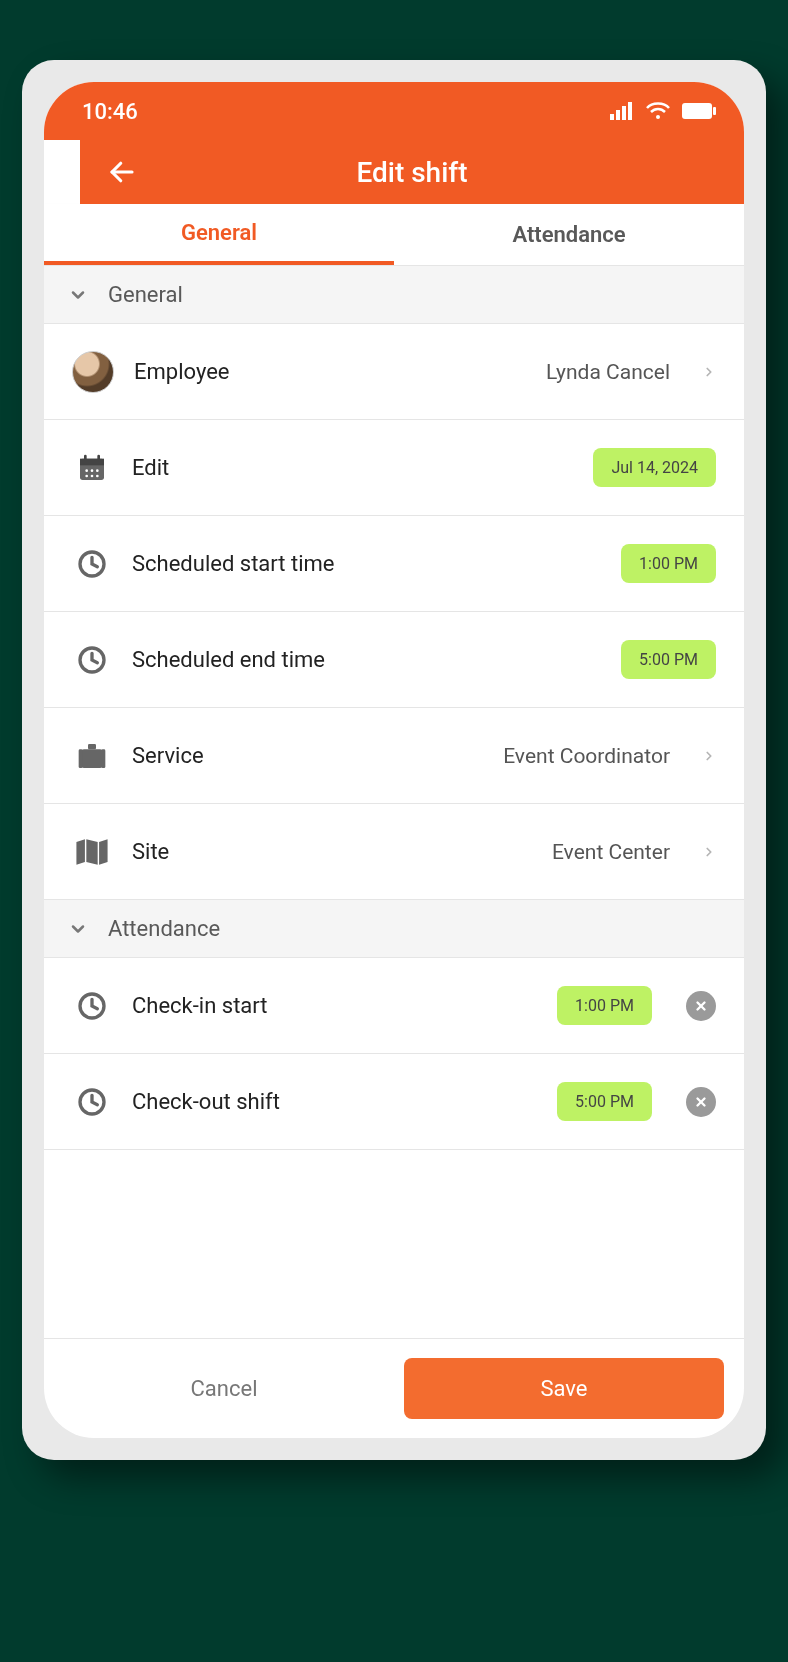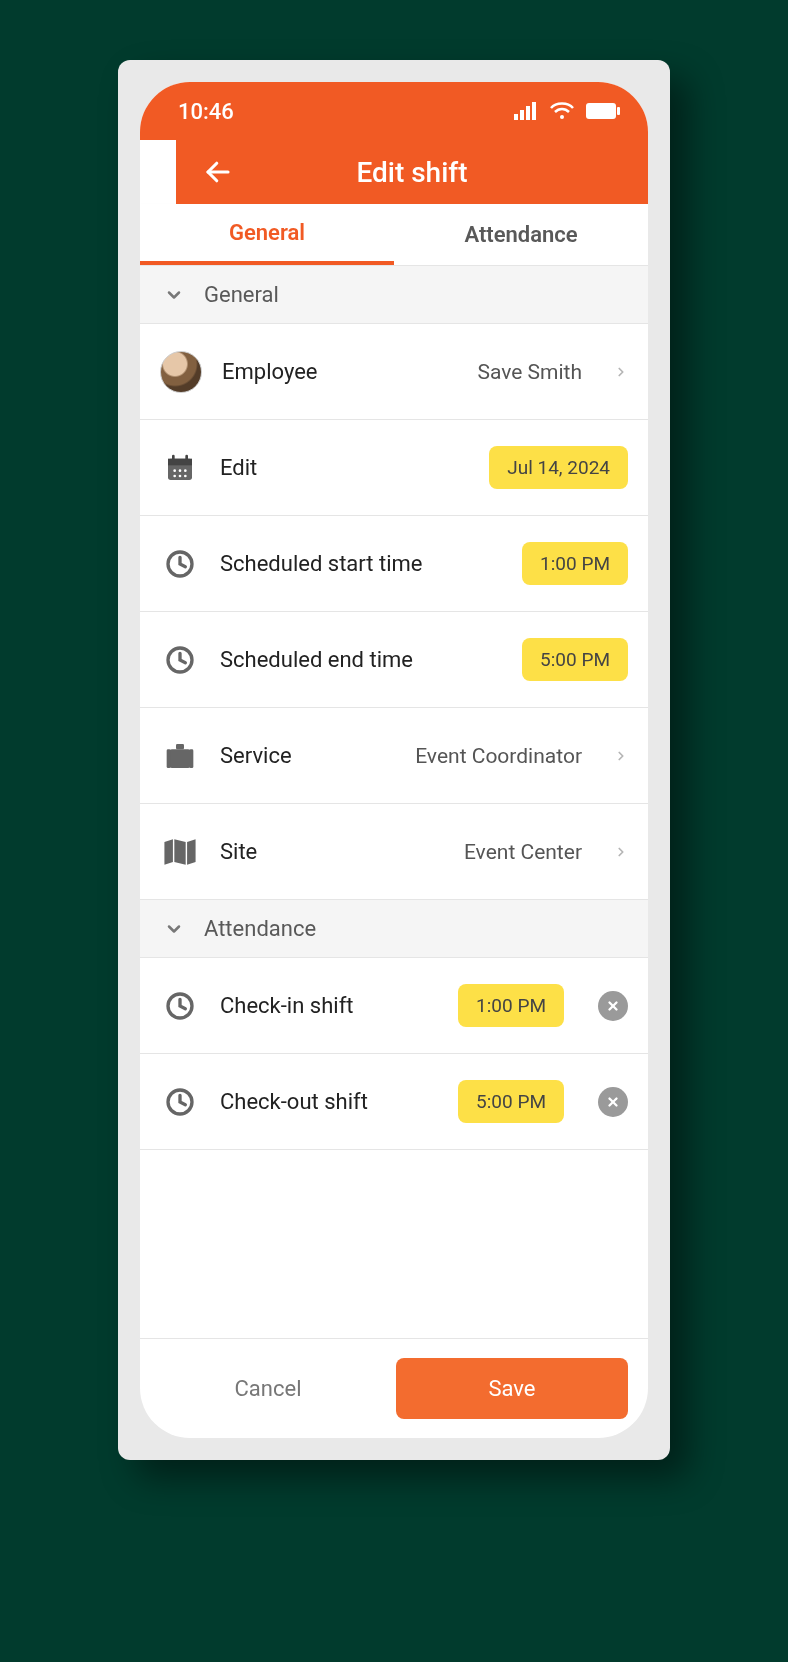--- a/index.html
+++ b/index.html
@@ -16,24 +16,24 @@
     margin:0;
     background:#013b2d;
     width:788px;
     height:1662px;
     display:flex;
     align-items:flex-start;
     justify-content:center;
     padding-top:60px;
   }
   .phone{
-    width:552px;
+    width:744px;
     height:1400px;
     background:#e9e9e9;
-    border-radius:12px;
+    border-radius:32px;
     padding:22px;
     box-shadow: 18px 18px 35px rgba(0,0,0,.45);
     position:relative;
   }
   .screen{
     width:100%;
     height:100%;
     background:#fff;
     border-radius:50px;
     overflow:hidden;
@@ -79,49 +79,49 @@
   .tab.active{color:var(--orange);border-bottom:4px solid var(--orange);}
   .content{flex:1;overflow:auto;}
   .section-header{
     background:#f5f5f5;
     border-bottom:1px solid var(--border);
     height:58px;display:flex;align-items:center;padding:0 24px;gap:20px;
     color:var(--grey-text);font-size:22px;
   }
   .row{
     height:var(--row-h);display:flex;align-items:center;
-    padding:0 20px;border-bottom:1px solid var(--border);gap:20px;justify-content:space-between;
+    padding:0 28px;border-bottom:1px solid var(--border);gap:20px;justify-content:space-between;
   }
   .row-icon{width:40px;height:40px;color:#666;display:flex;align-items:center;justify-content:center;}
   .avatar{
     width:42px;height:42px;border-radius:50%;
     background:radial-gradient(circle at 35% 30%, #e6c7a8 0 30%, #826040 35% 55%, #533c28 60% 100%);
     border:1px solid #ccc;
   }
   .row-label{font-size:22px;color:#222;}
   .row-value{margin-left:auto;font-size:21px;color:#555;}
   .pill{
-    background:#fde047;border-radius:8px;padding:10px 18px;font-size:19px;color:#444;
+    background:#bef264;border-radius:8px;padding:10px 18px;font-size:16px;color:#444;
   }
   .clear-btn{
     width:30px;height:30px;border-radius:50%;background:#9a9a9a;color:#fff;
     display:flex;align-items:center;justify-content:center;margin-left:14px;cursor:pointer;
     font-size:18px;line-height:1;
   }
   .chevron{margin-left:12px;color:#b5b5b5;}
   .footer{
     height:100px;display:flex;align-items:center;justify-content:flex-start;
     border-top:1px solid var(--border);padding:0 20px;gap:20px;margin-top:12px;
   }
   .btn-cancel{
     flex:1;text-align:center;font-size:22px;color:#777;cursor:pointer;
   }
   .btn-save{
     flex:1;text-align:center;font-size:22px;color:#fff;background:var(--orange2);
-    border-radius:8px;padding:18px 8px;cursor:pointer;
+    border-radius:8px;padding:18px 0;cursor:pointer;
   }
   svg{display:block;}
 </style>
 </head>
 <body>
 
 <div class="phone">
   <div class="screen">
 
     <div class="status-bar">
@@ -173,21 +173,21 @@
           <svg width="20" height="20" viewBox="0 0 24 24" fill="none" stroke="#777" stroke-width="3" stroke-linecap="round" stroke-linejoin="round">
               <polyline points="6 9 12 15 18 9"></polyline>
             </svg>
         </span>
         <span>General</span>
       </div>
 
       <div class="row">
         <div class="avatar"></div>
         <span class="row-label">Employee</span>
-        <span class="row-value">Save Smith</span>
+        <span class="row-value">Lynda Cancel</span>
         <span class="chevron">
           <svg width="14" height="22" viewBox="0 0 24 24" fill="none" stroke="#b5b5b5" stroke-width="3" stroke-linecap="round" stroke-linejoin="round">
               <polyline points="9 18 15 12 9 6"></polyline>
             </svg>
         </span>
       </div>
 
       <div class="row">
         <span class="row-icon">
           <svg width="32" height="32" viewBox="0 0 24 24" fill="#666">
@@ -273,21 +273,21 @@
         <span>Attendance</span>
       </div>
 
       <div class="row">
         <span class="row-icon">
           <svg width="32" height="32" viewBox="0 0 24 24" fill="none" stroke="#666" stroke-width="2.5" stroke-linecap="round">
               <circle cx="12" cy="12" r="9"></circle>
               <polyline points="12 7 12 12 16 14"></polyline>
             </svg>
         </span>
-        <span class="row-label">Check-in shift</span>
+        <span class="row-label">Check-in start</span>
         <span class="row-value pill">1:00 PM</span>
         <span class="clear-btn">
           <svg width="14" height="14" viewBox="0 0 24 24" fill="none" stroke="#fff" stroke-width="4" stroke-linecap="round">
               <line x1="6" y1="6" x2="18" y2="18"></line>
               <line x1="18" y1="6" x2="6" y2="18"></line>
             </svg>
         </span>
       </div>
 
       <div class="row">

